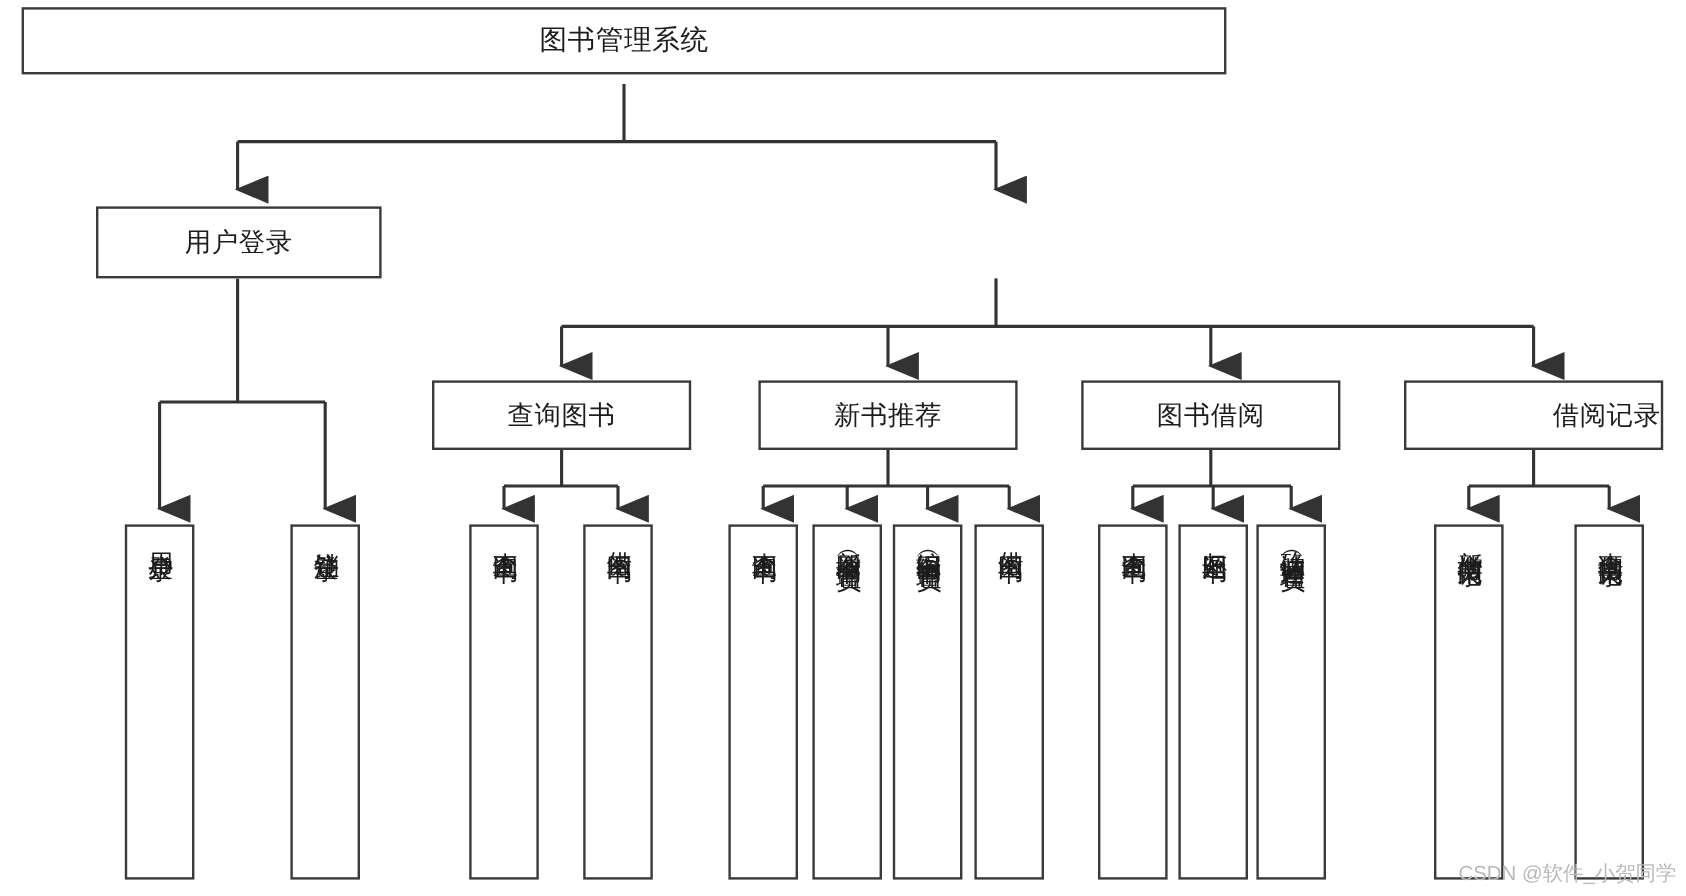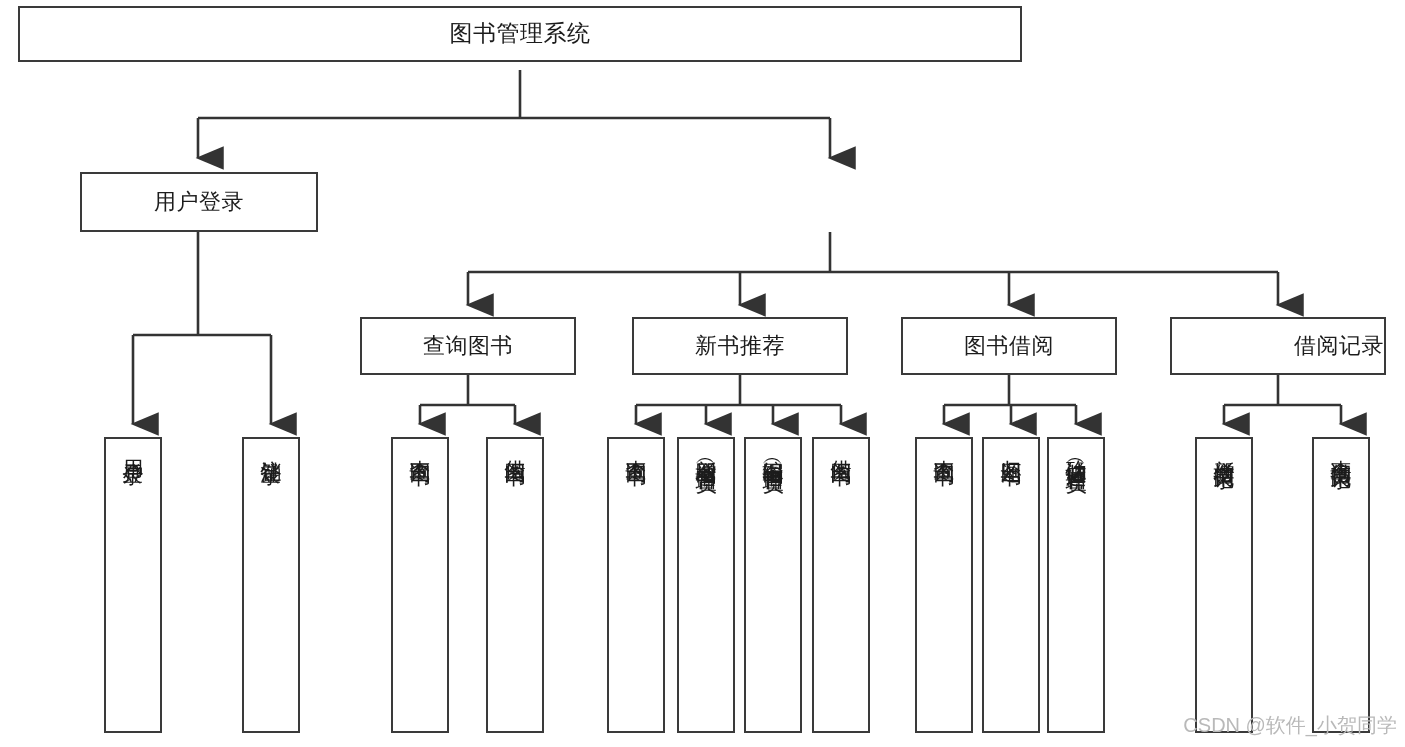--- a/index.html
+++ b/index.html
@@ -57,21 +57,21 @@
     font-size: 21px;
     line-height: 1.15;
     letter-spacing: 2px;
     margin: 0 auto;
   }
   .watermark {
     position: absolute;
     right: 8px;
     bottom: 8px;
     color: #b9b9b9;
-    font-size: 20px;
+    font-size: 17px;
     z-index: 3;
     white-space: nowrap;
     pointer-events: none;
   }
 </style>
 </head>
 <body>
 
 <div id="canvas">
 

